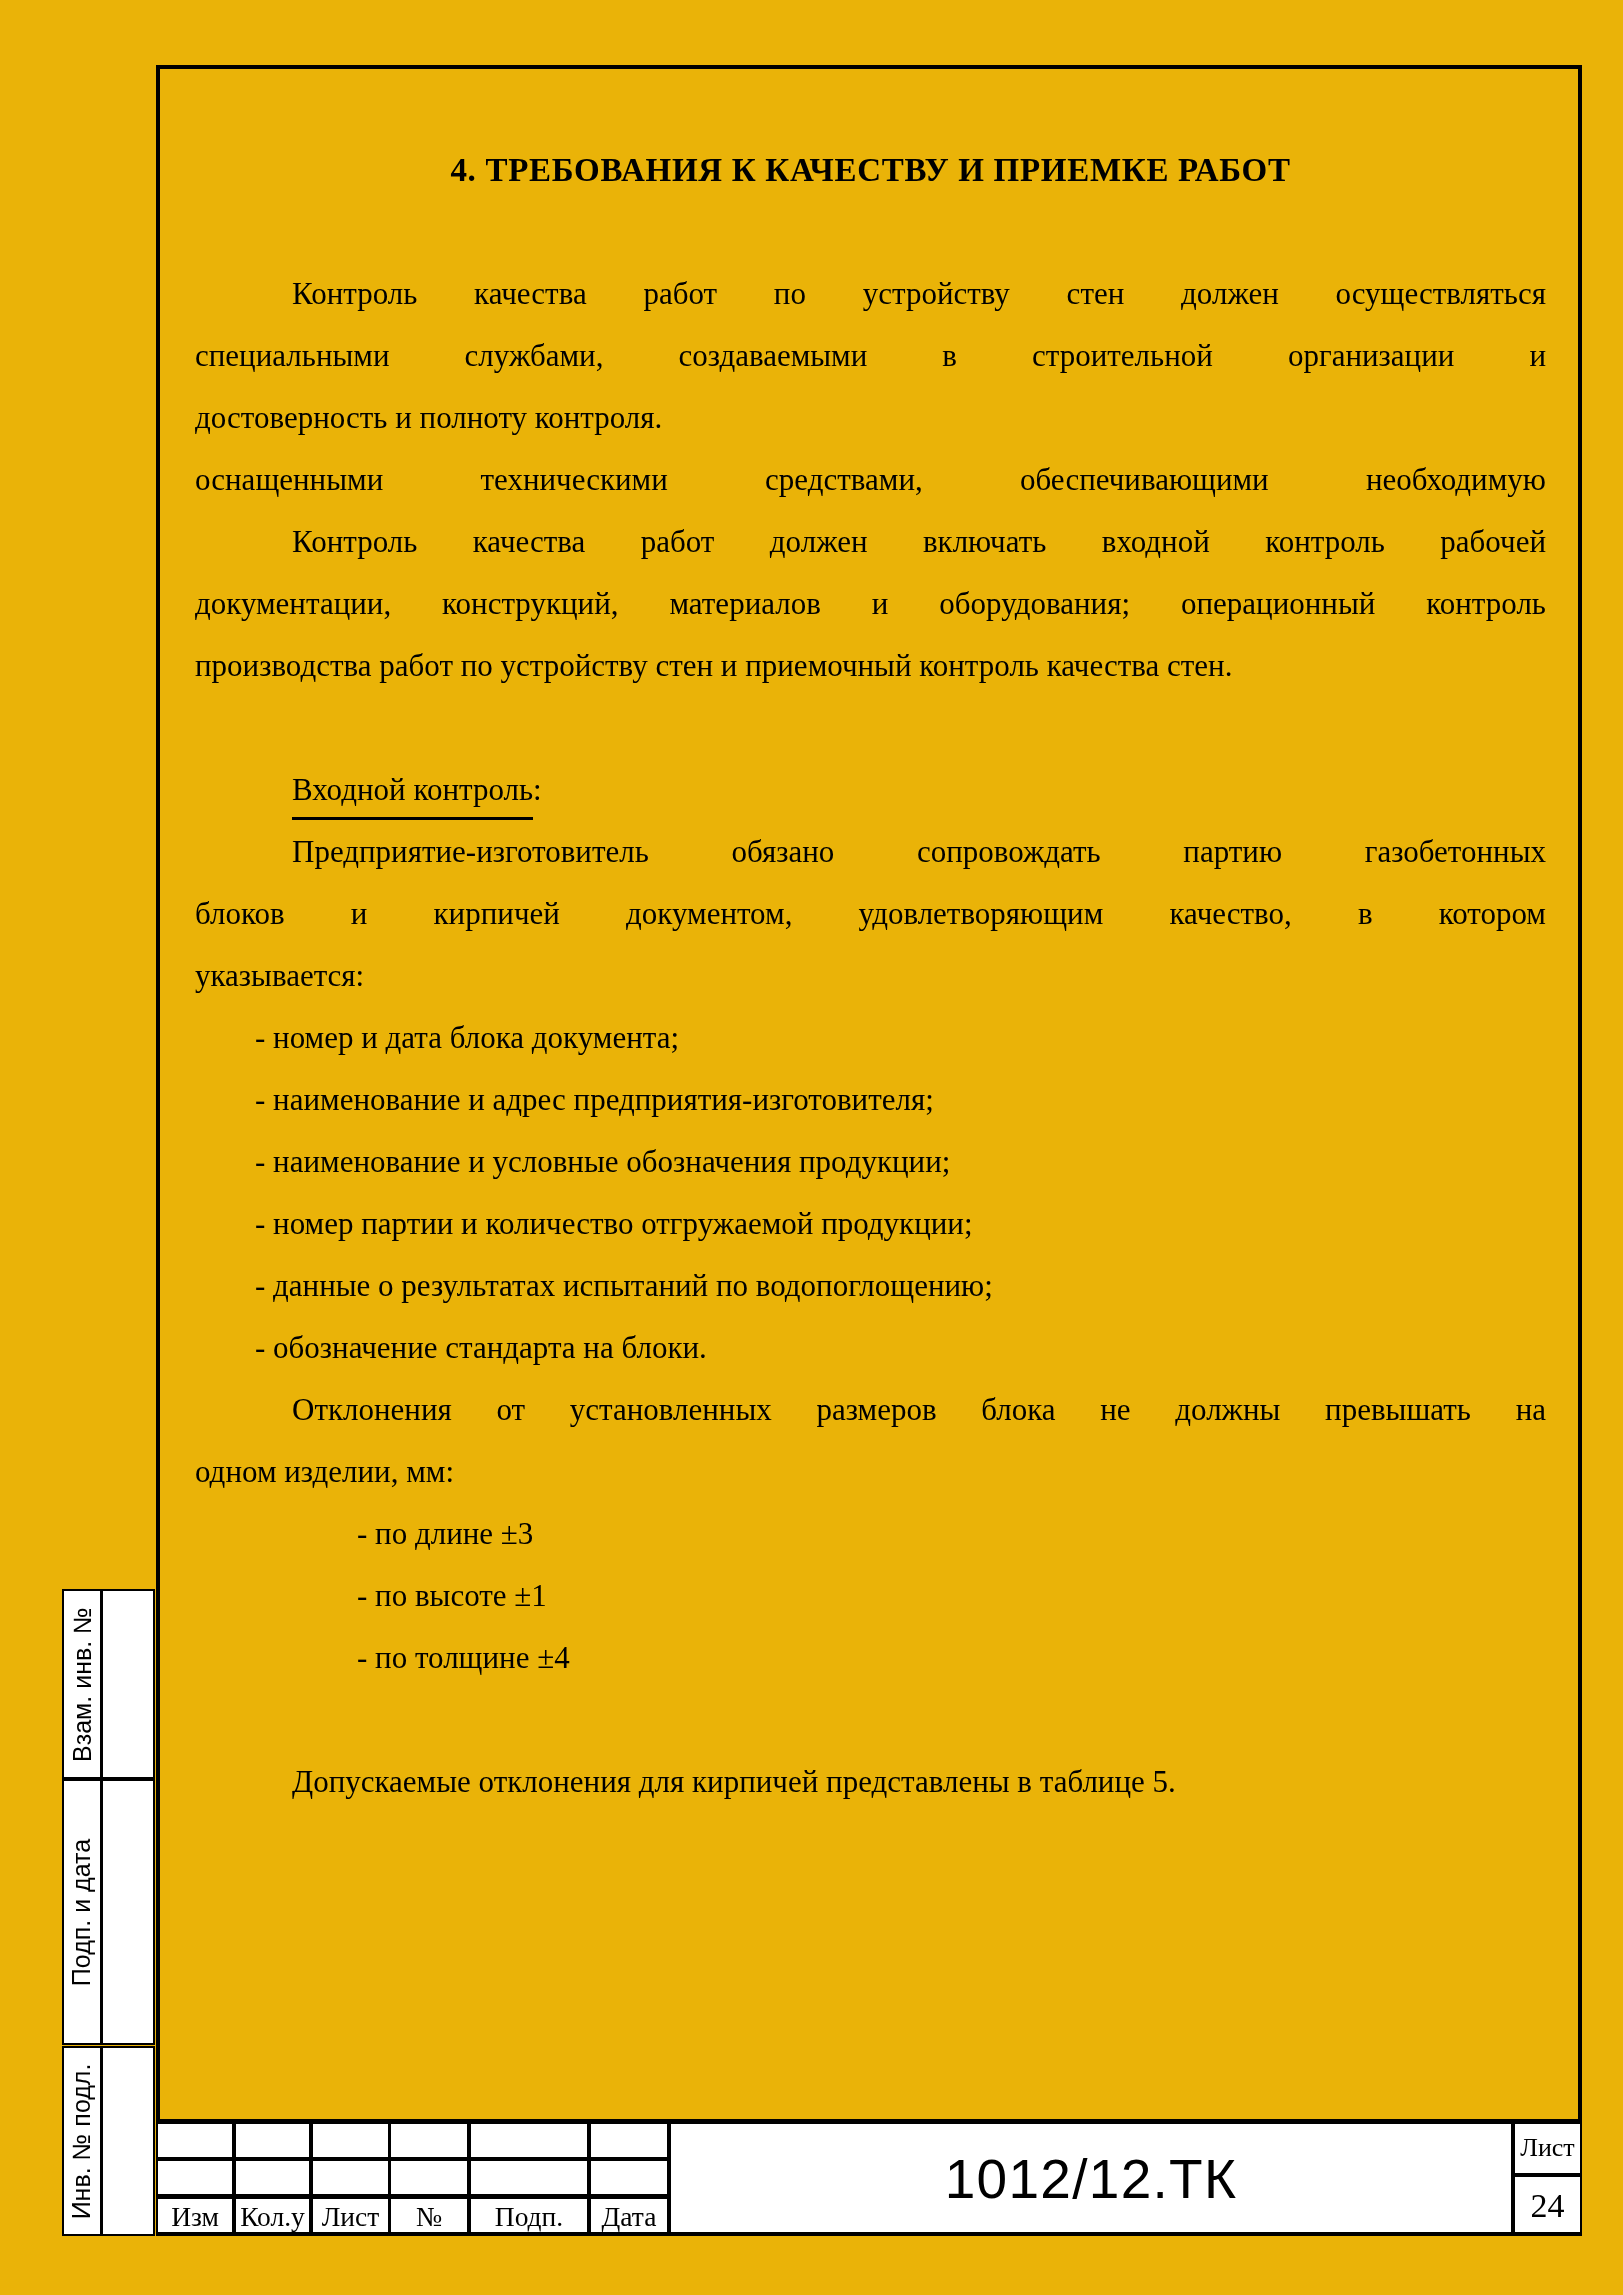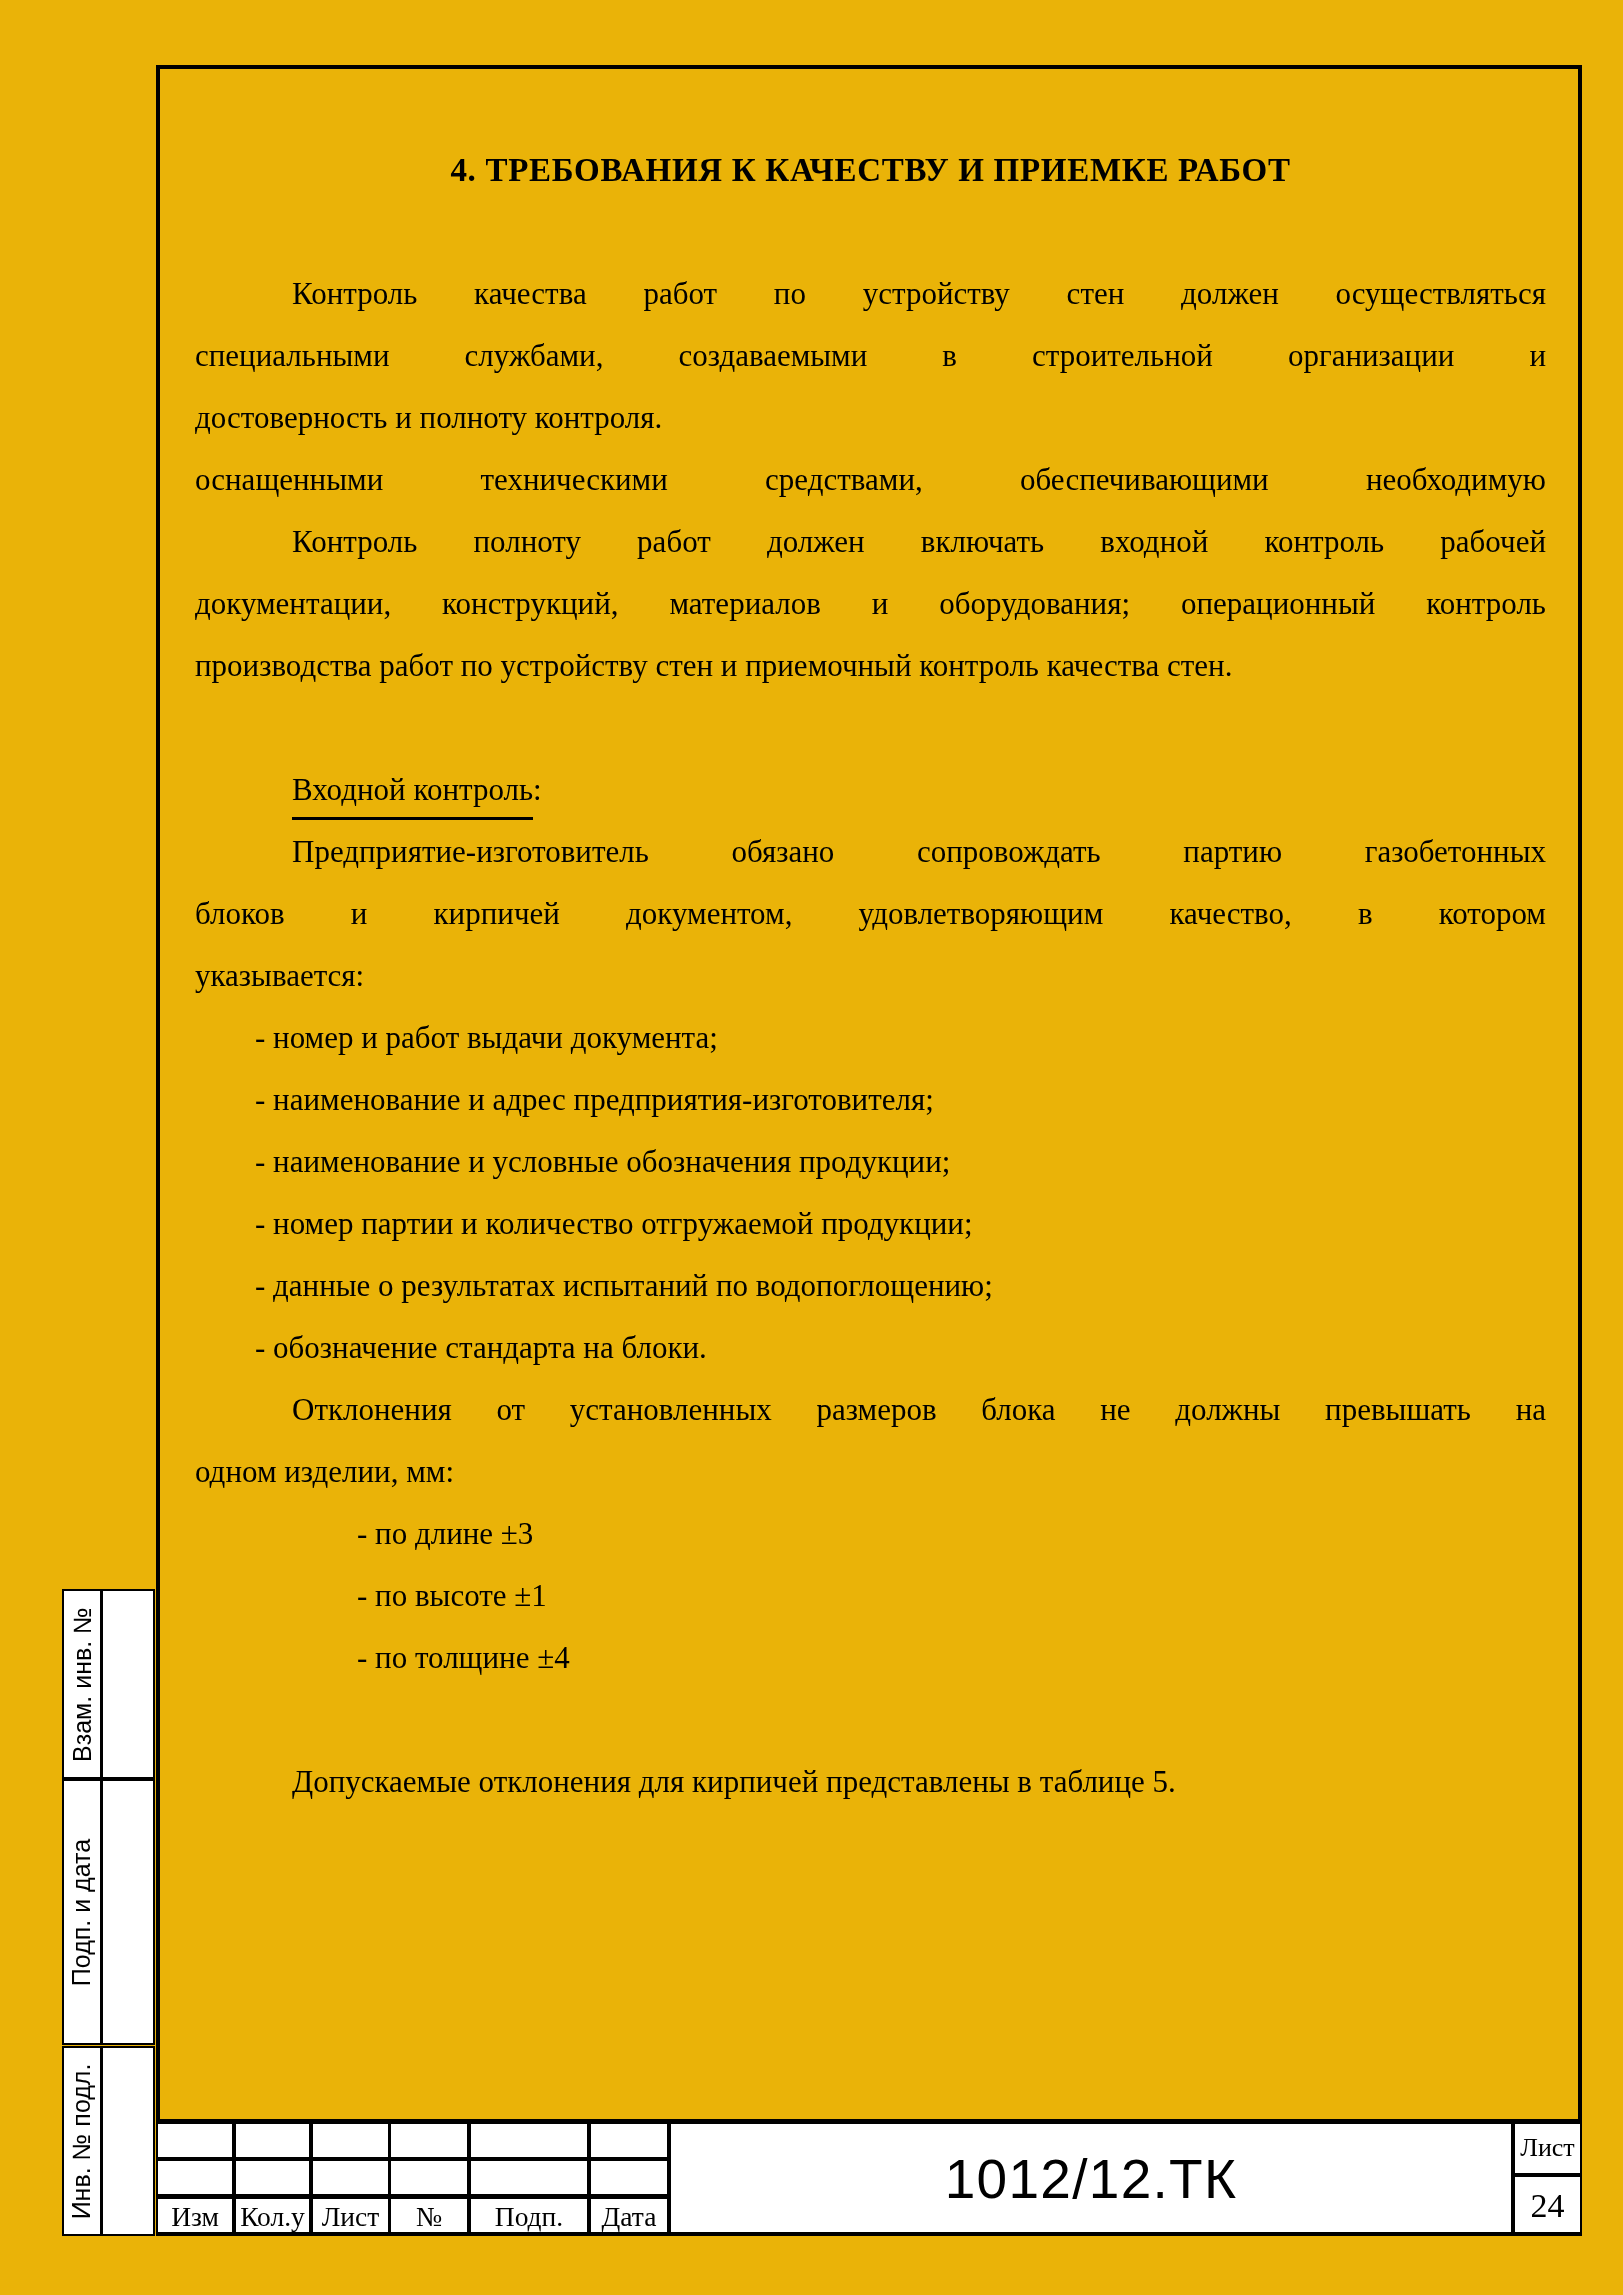--- a/index.html
+++ b/index.html
@@ -63,31 +63,31 @@
   <div class="frame"></div>
 
   <div class="content">
     <div class="ln title-line">4. ТРЕБОВАНИЯ К КАЧЕСТВУ И ПРИЕМКЕ РАБОТ</div>
 
     <div class="ln j ind gap1">Контроль качества работ по устройству стен должен осуществляться</div>
     <div class="ln j">специальными службами, создаваемыми в строительной организации и</div>
     <div class="ln">достоверность и полноту контроля.</div>
     <div class="ln j">оснащенными техническими средствами, обеспечивающими необходимую</div>
 
-    <div class="ln j ind">Контроль полноту работ должен включать входной контроль рабочей</div>
+    <div class="ln j ind">Контроль качества работ должен включать входной контроль рабочей</div>
     <div class="ln j">документации, конструкций, материалов и оборудования; операционный контроль</div>
     <div class="ln">производства работ по устройству стен и приемочный контроль качества стен.</div>
 
     <div class="ln ind gap1"><span class="u">Входной контроль</span><span>:</span></div>
 
     <div class="ln j ind">Предприятие-изготовитель обязано сопровождать партию газобетонных</div>
     <div class="ln j">блоков и кирпичей документом, удовлетворяющим качество, в котором</div>
     <div class="ln">указывается:</div>
 
-    <div class="ln li">- номер и работ выдачи документа;</div>
+    <div class="ln li">- номер и дата блока документа;</div>
     <div class="ln li">- наименование и адрес предприятия-изготовителя;</div>
     <div class="ln li">- наименование и условные обозначения продукции;</div>
     <div class="ln li">- номер партии и количество отгружаемой продукции;</div>
     <div class="ln li">- данные о результатах испытаний по водопоглощению;</div>
     <div class="ln li">- обозначение стандарта на блоки.</div>
 
     <div class="ln j ind">Отклонения от установленных размеров блока не должны превышать на</div>
     <div class="ln">одном изделии, мм:</div>
 
     <div class="ln li2">- по длине ±3</div>

